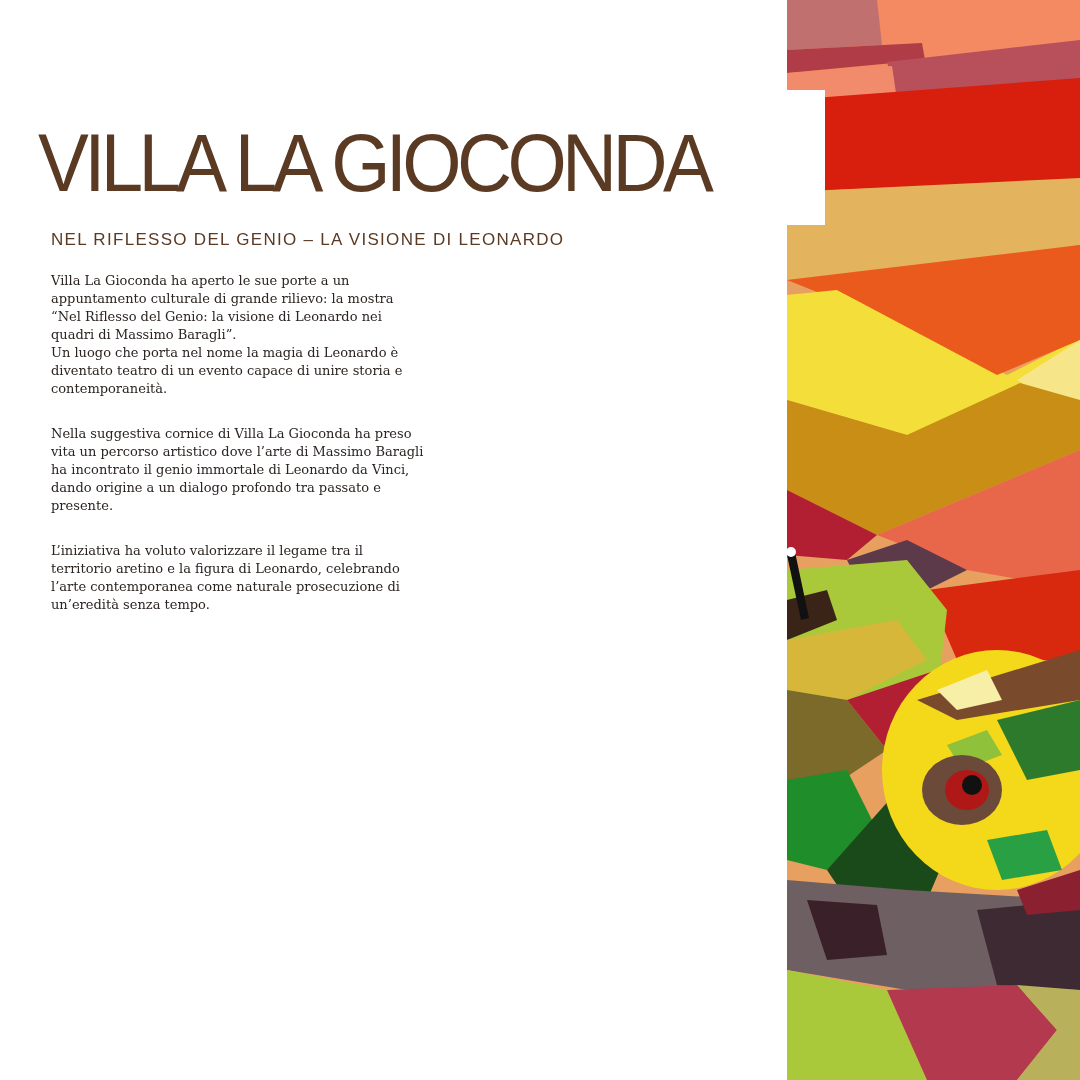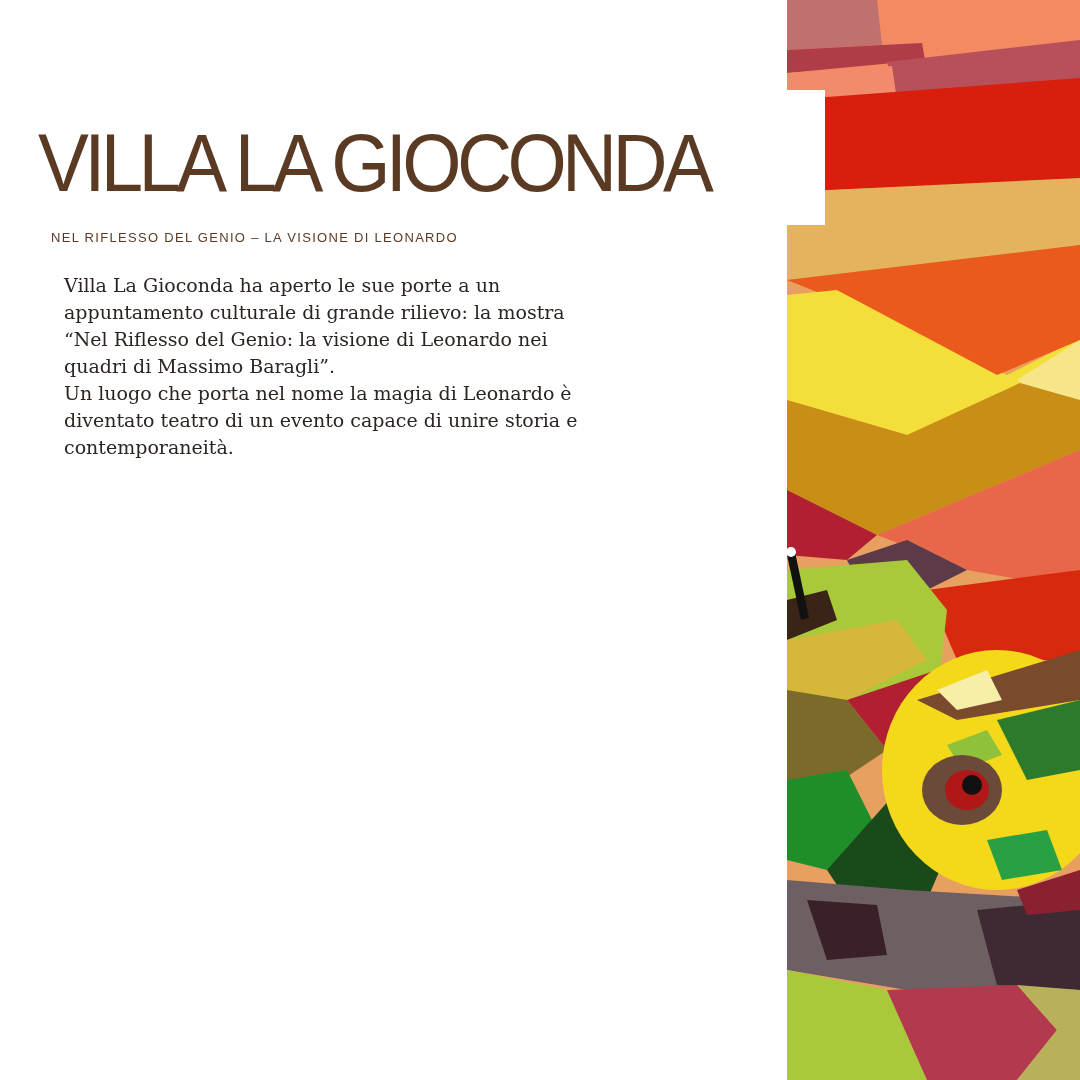--- a/index.html
+++ b/index.html
@@ -19,26 +19,26 @@
   }
   .title {
     position: absolute; left: 38px; top: 118px; margin: 0;
     font-family: "Liberation Sans", sans-serif; font-weight: 400;
     font-size: 82px; line-height: 90px; letter-spacing: -5px;
     color: #5b3a24; white-space: nowrap;
     transform: scaleX(0.93); transform-origin: left top;
   }
   .subtitle {
     position: absolute; left: 51px; top: 230px; margin: 0;
-    font-family: "Liberation Sans", sans-serif; font-size: 13px;
+    font-family: "Liberation Sans", sans-serif; font-size: 17px;
     letter-spacing: 1.3px; color: #5b3a24; white-space: nowrap;
   }
   .body-text {
-    position: absolute; left: 64px; top: 272px; width: 570px;
-    color: #2b2421; font-size: 19px; line-height: 27px;
+    position: absolute; left: 51px; top: 272px; width: 570px;
+    color: #2b2421; font-size: 13px; line-height: 18px;
   }
   .body-text p { margin: 0 0 27px 0; white-space: pre-line; }
 </style>
 </head>
 <body>
 
 <div class="painting">
   <svg viewBox="0 0 293 1080" preserveAspectRatio="none" xmlns="http://www.w3.org/2000/svg">
 
     <rect x="0" y="0" width="293" height="90" fill="#f38a62"></rect>
@@ -98,13 +98,22 @@
 <div class="subtitle">NEL RIFLESSO DEL GENIO – LA VISIONE DI LEONARDO</div>
 
 <div class="body-text">
   <p>Villa La Gioconda ha aperto le sue porte a un
 appuntamento culturale di grande rilievo: la mostra
 “Nel Riflesso del Genio: la visione di Leonardo nei
 quadri di Massimo Baragli”.
 Un luogo che porta nel nome la magia di Leonardo è
 diventato teatro di un evento capace di unire storia e
 contemporaneità.</p>
+  <p>Nella suggestiva cornice di Villa La Gioconda ha preso
+vita un percorso artistico dove l’arte di Massimo Baragli
+ha incontrato il genio immortale di Leonardo da Vinci,
+dando origine a un dialogo profondo tra passato e
+presente.</p>
+  <p>L’iniziativa ha voluto valorizzare il legame tra il
+territorio aretino e la figura di Leonardo, celebrando
+l’arte contemporanea come naturale prosecuzione di
+un’eredità senza tempo.</p>
 </div>
 
 </body></html>

